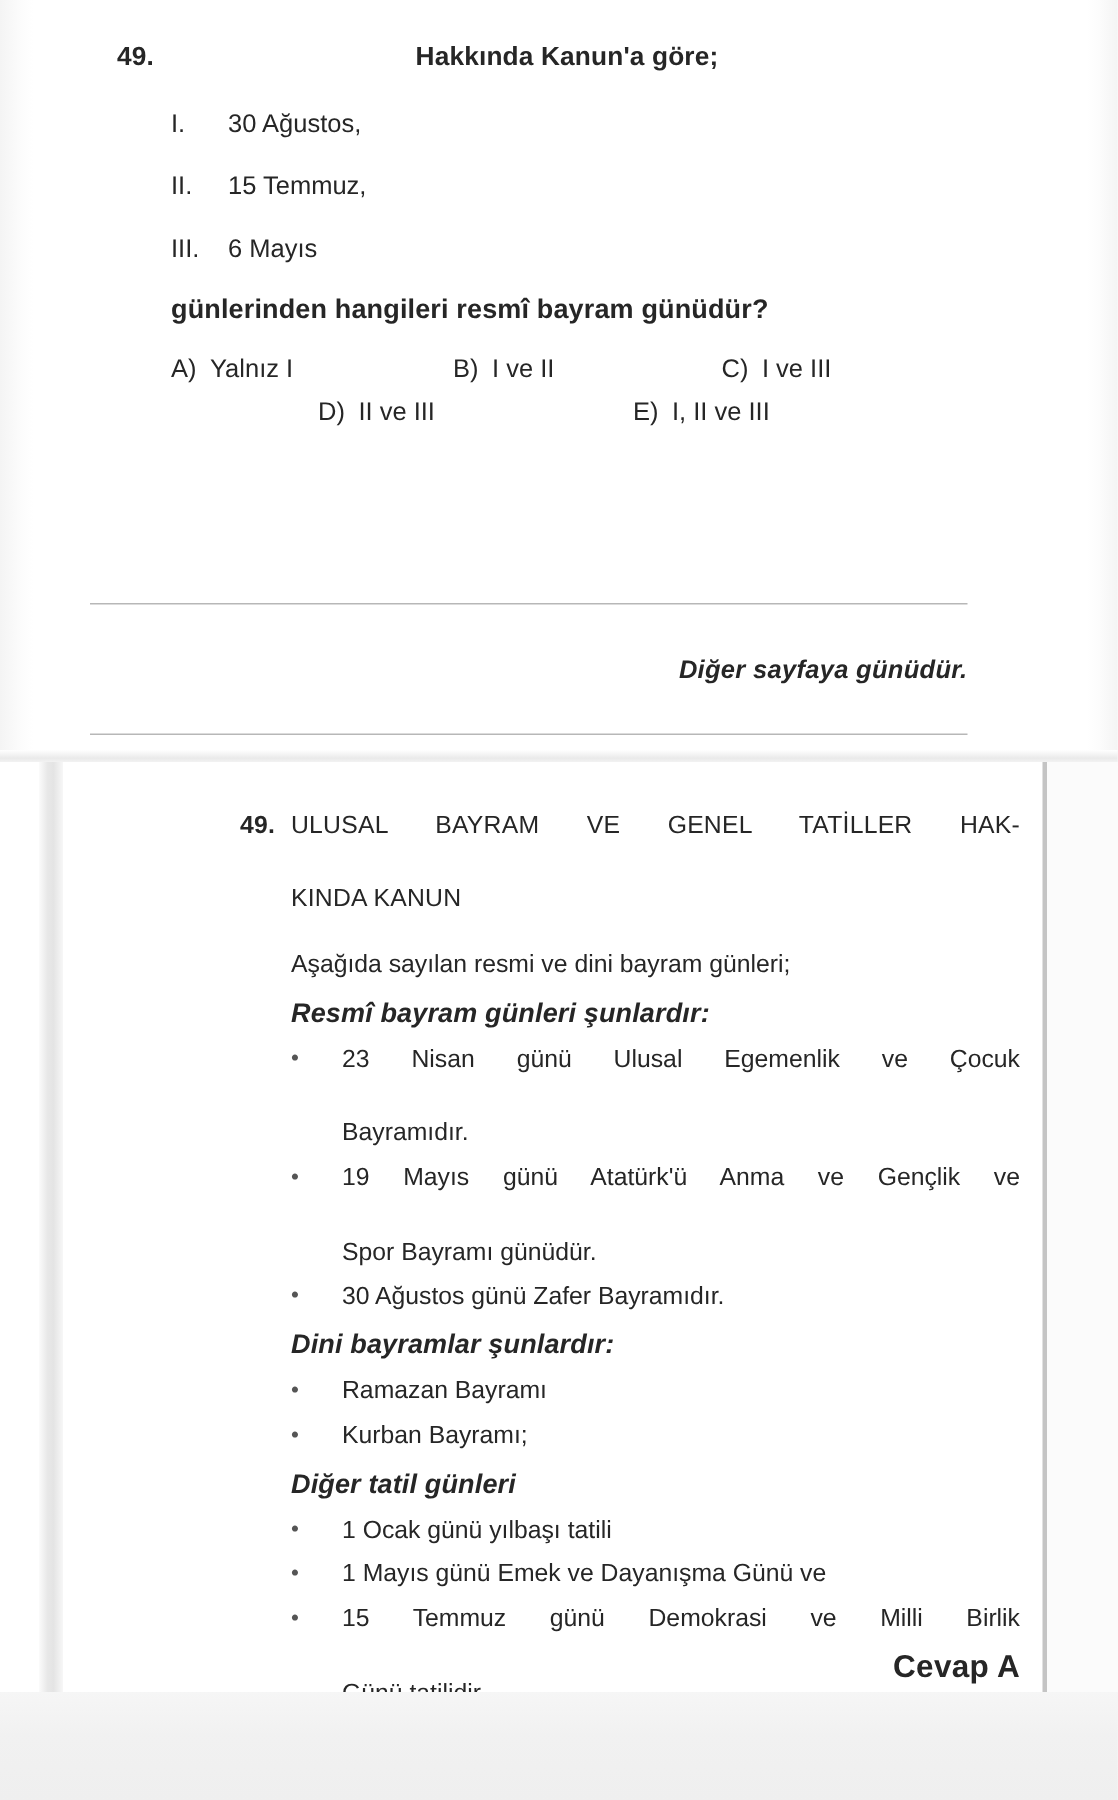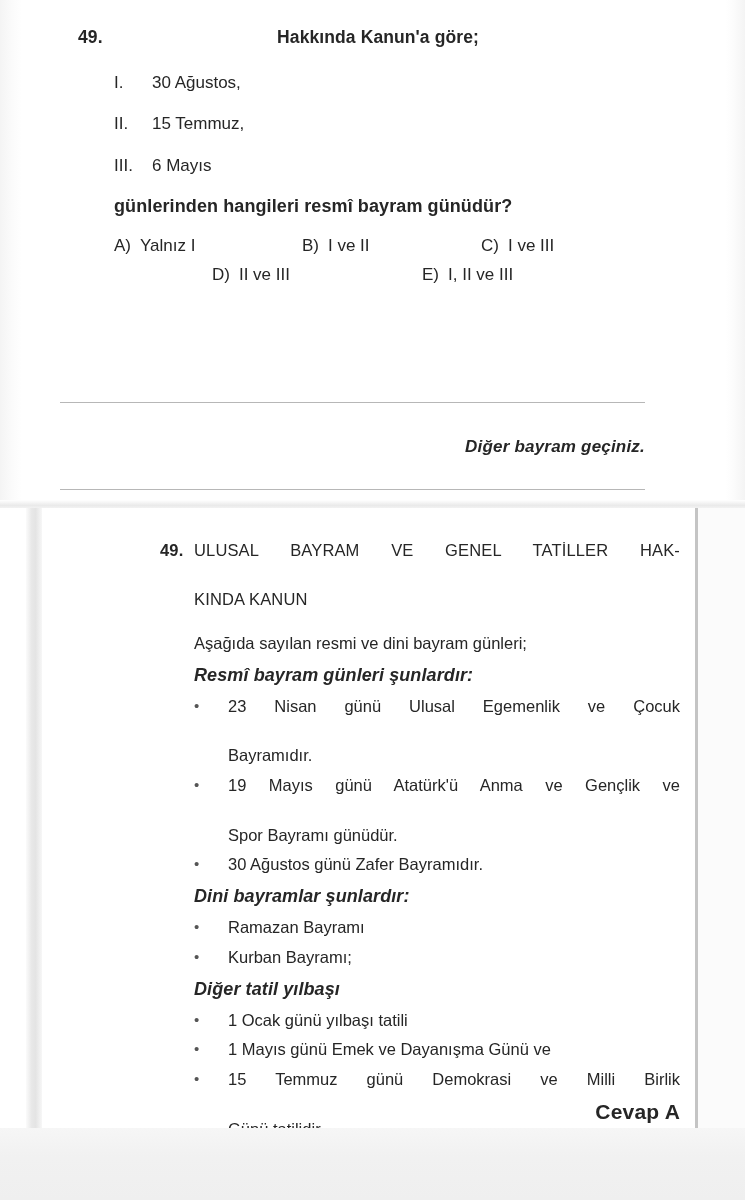--- a/index.html
+++ b/index.html
@@ -335,21 +335,21 @@
         <span class="opt">
           <span class="opt-letter">E)</span>
           <span>I, II ve III</span>
         </span>
       </div>
     </div>
 
   </div>
 
   <div class="rule rule-top"></div>
-  <div class="footnote">Diğer bayram geçiniz.</div>
+  <div class="footnote">Diğer sayfaya günüdür.</div>
   <div class="rule rule-bot"></div>
 
 </div>
 
 <div class="seam"></div>
 
 <div class="panel-bot"></div>
 <div class="edge-left"></div>
 <div class="bot-far-right"></div>
 <div class="edge-right"></div>
@@ -401,21 +401,21 @@
         </span>
       </div>
       <div class="bullet-row">
         <span class="bullet-dot">•</span>
         <span class="bullet-txt">
           <span class="ll">Kurban Bayramı;</span>
         </span>
       </div>
     </div>
 
-    <div class="sub-head">Diğer tatil yılbaşı</div>
+    <div class="sub-head">Diğer tatil günleri</div>
     <div class="bullets">
       <div class="bullet-row">
         <span class="bullet-dot">•</span>
         <span class="bullet-txt">
           <span class="ll">1 Ocak günü yılbaşı tatili</span>
         </span>
       </div>
       <div class="bullet-row">
         <span class="bullet-dot">•</span>
         <span class="bullet-txt">

